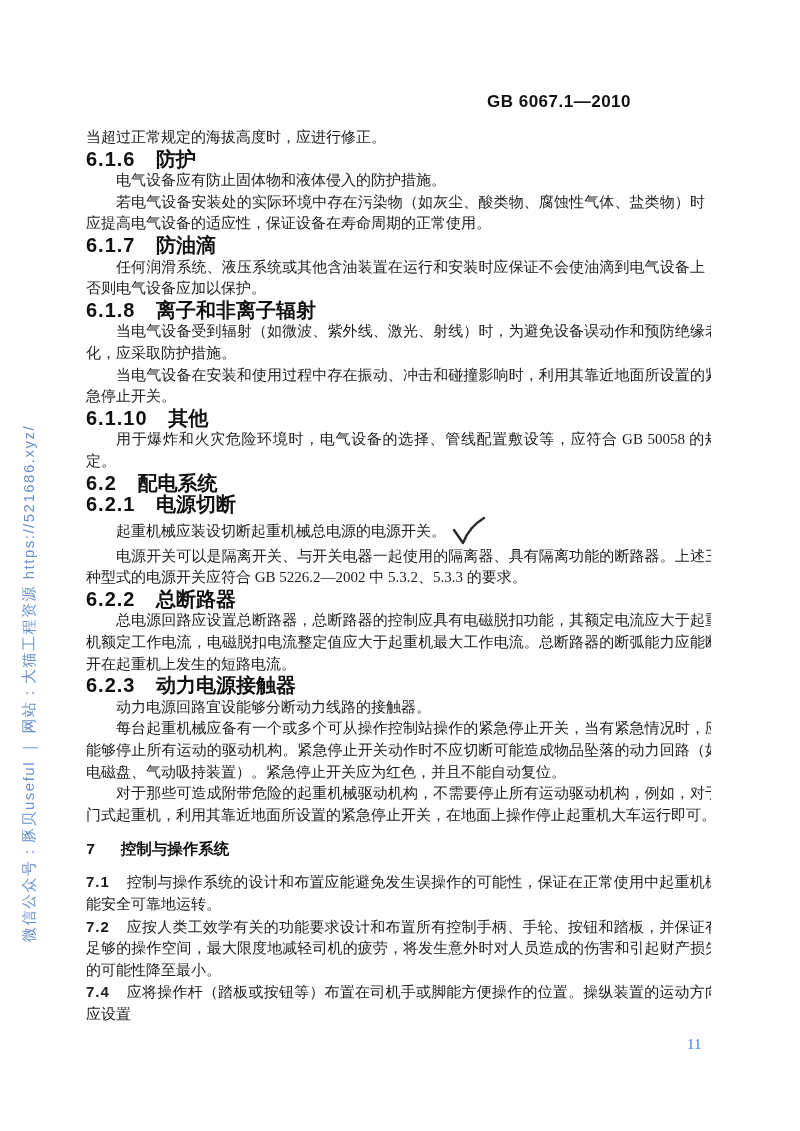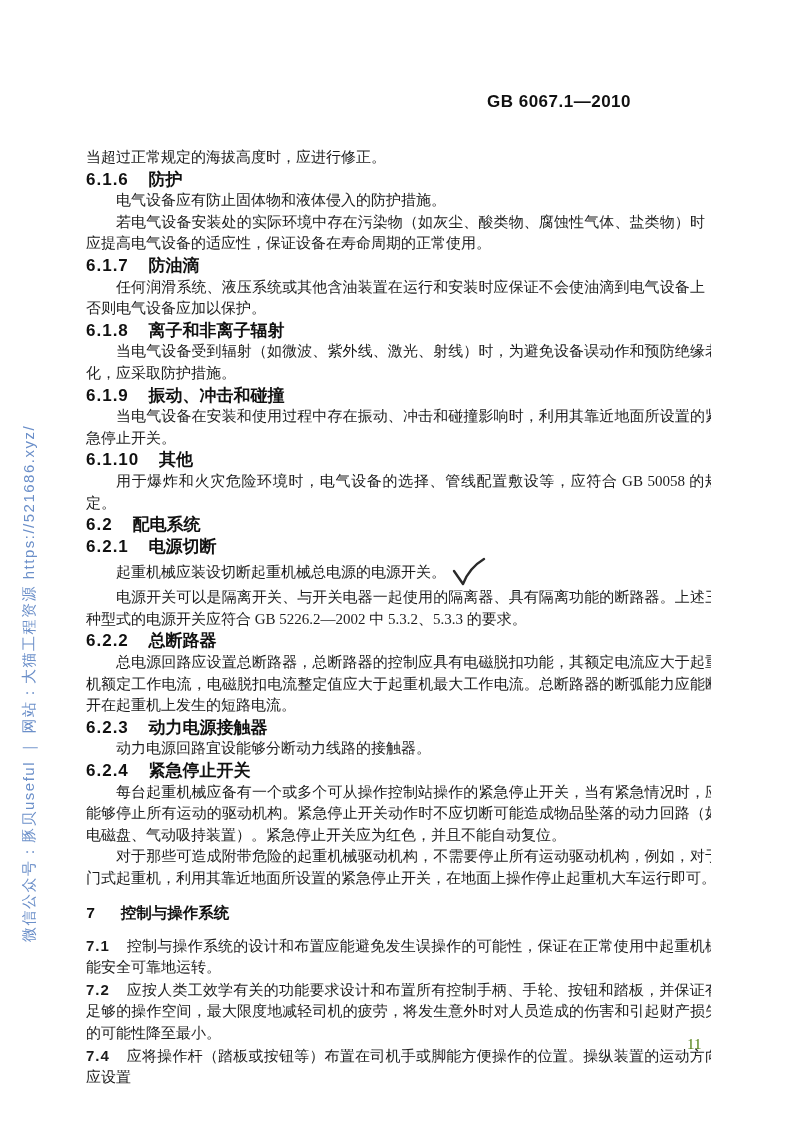--- a/index.html
+++ b/index.html
@@ -49,25 +49,24 @@
     font-size: 15px;
     line-height: 21.6px;
     text-align: justify;
   }
   .body-block p {
     margin: 0;
     text-indent: 2em;
   }
   .body-block p.cont {
     text-indent: 0;
-    margin-top: 20px;
   }
   .sec-h {
     margin: 0;
-    font-size: 17px;
+    font-size: 20px;
     line-height: 21.6px;
     font-weight: bold;
     font-family: "Liberation Sans", "DejaVu Sans", sans-serif;
     color: #111;
     text-indent: 0;
   }
   .sec-h .num {
     margin-right: 15px;
     letter-spacing: 1px;
   }
@@ -98,21 +97,21 @@
     height: 30px;
     margin-left: 5px;
     vertical-align: -10px;
   }
   .page-number {
     position: absolute;
     top: 1036px;
     left: 687px;
     font-size: 15px;
     font-family: "Liberation Serif", "DejaVu Serif", serif;
-    color: #4d7c0f;
+    color: #3b82f6;
   }
 </style>
 </head>
 <body>
 
 <div class="page">
 
   <div class="doc-code">GB 6067.1—2010</div>
 
   <div class="watermark">微信公众号：豚贝useful ｜ 网站：大猫工程资源 https://521686.xyz/</div>
@@ -133,24 +132,20 @@
       <span>防油滴</span>
     </h3>
     <p>任何润滑系统、液压系统或其他含油装置在运行和安装时应保证不会使油滴到电气设备上，否则电气设备应加以保护。</p>
 
     <h3 class="sec-h">
       <span class="num">6.1.8</span>
       <span>离子和非离子辐射</span>
     </h3>
     <p>当电气设备受到辐射（如微波、紫外线、激光、射线）时，为避免设备误动作和预防绝缘老化，应采取防护措施。</p>
 
-    <h3 class="sec-h">
-      <span class="num">6.1.9</span>
-      <span>振动、冲击和碰撞</span>
-    </h3>
     <p>当电气设备在安装和使用过程中存在振动、冲击和碰撞影响时，利用其靠近地面所设置的紧急停止开关。</p>
 
     <h3 class="sec-h">
       <span class="num">6.1.10</span>
       <span>其他</span>
     </h3>
     <p>用于爆炸和火灾危险环境时，电气设备的选择、管线配置敷设等，应符合 GB 50058 的规定。</p>
 
     <h3 class="sec-h">
       <span class="num">6.2</span>
@@ -171,24 +166,20 @@
       <span>总断路器</span>
     </h3>
     <p>总电源回路应设置总断路器，总断路器的控制应具有电磁脱扣功能，其额定电流应大于起重机额定工作电流，电磁脱扣电流整定值应大于起重机最大工作电流。总断路器的断弧能力应能断开在起重机上发生的短路电流。</p>
 
     <h3 class="sec-h">
       <span class="num">6.2.3</span>
       <span>动力电源接触器</span>
     </h3>
     <p>动力电源回路宜设能够分断动力线路的接触器。</p>
 
-    <h3 class="sec-h">
-      <span class="num">6.2.4</span>
-      <span>紧急停止开关</span>
-    </h3>
     <p>每台起重机械应备有一个或多个可从操作控制站操作的紧急停止开关，当有紧急情况时，应能够停止所有运动的驱动机构。紧急停止开关动作时不应切断可能造成物品坠落的动力回路（如电磁盘、气动吸持装置）。紧急停止开关应为红色，并且不能自动复位。</p>
     <p>对于那些可造成附带危险的起重机械驱动机构，不需要停止所有运动驱动机构，例如，对于门式起重机，利用其靠近地面所设置的紧急停止开关，在地面上操作停止起重机大车运行即可。</p>
 
     <h2 class="chapter-h">
       <span class="num">7</span>
       <span>控制与操作系统</span>
     </h2>
 
     <p class="clause">
       <span class="cnum">7.1</span>

